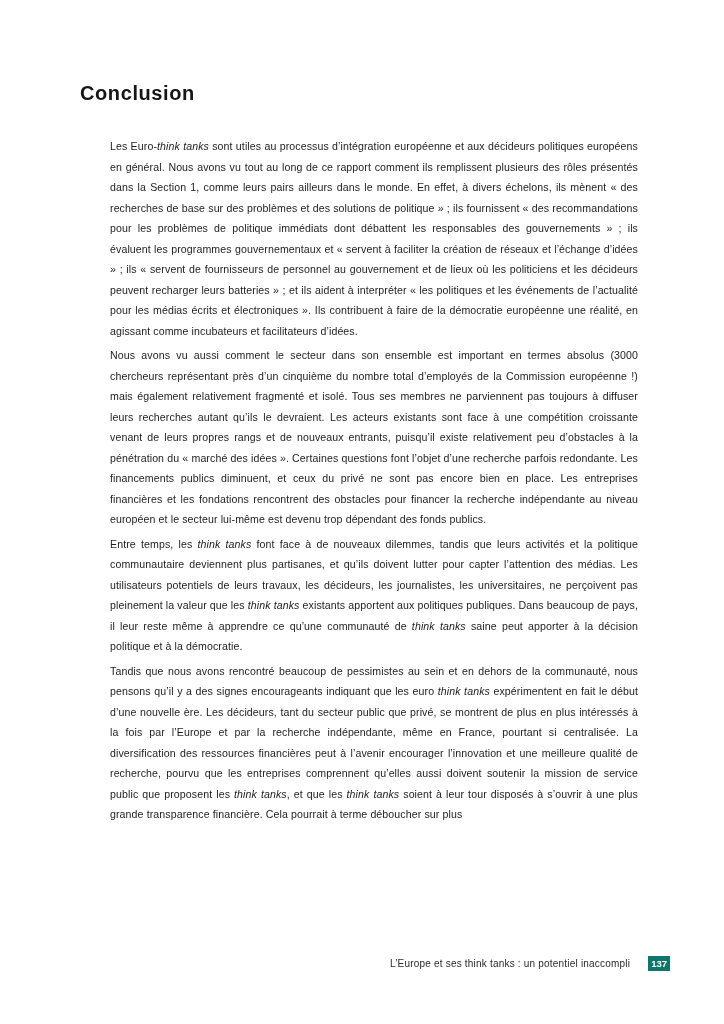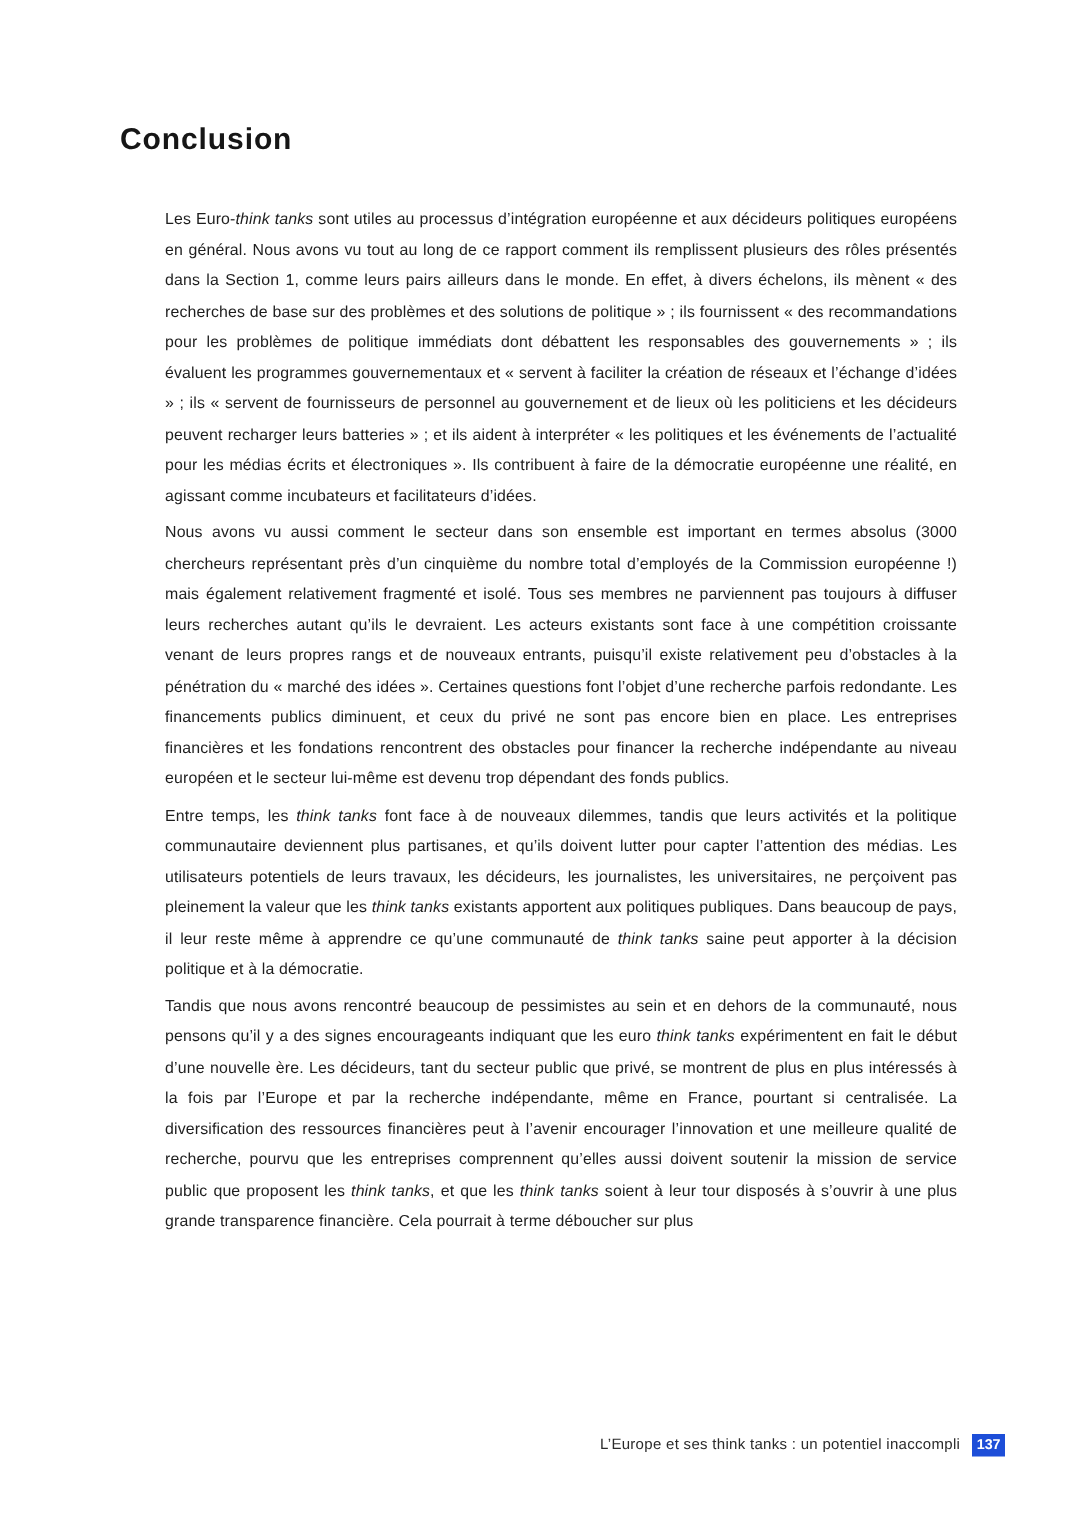--- a/index.html
+++ b/index.html
@@ -45,32 +45,32 @@
   }
   .body-text .ital {
     font-style: italic;
   }
   .footer {
     position: absolute;
     right: 87px;
     top: 956px;
     display: flex;
     align-items: center;
-    gap: 8px;
+    gap: 18px;
   }
   .footer-text {
     font-size: 10px;
     font-weight: 400;
     color: #2a2a2a;
     letter-spacing: 0.2px;
     white-space: nowrap;
   }
   .page-number-box {
     display: inline-block;
-    background: #1d4ed8;
+    background: #0f766e;
     color: #ffffff;
     font-size: 9.5px;
     font-weight: 700;
     line-height: 1;
     padding: 3px 3px 2px 3px;
     min-width: 12px;
     text-align: center;
   }
 </style>
 </head>

